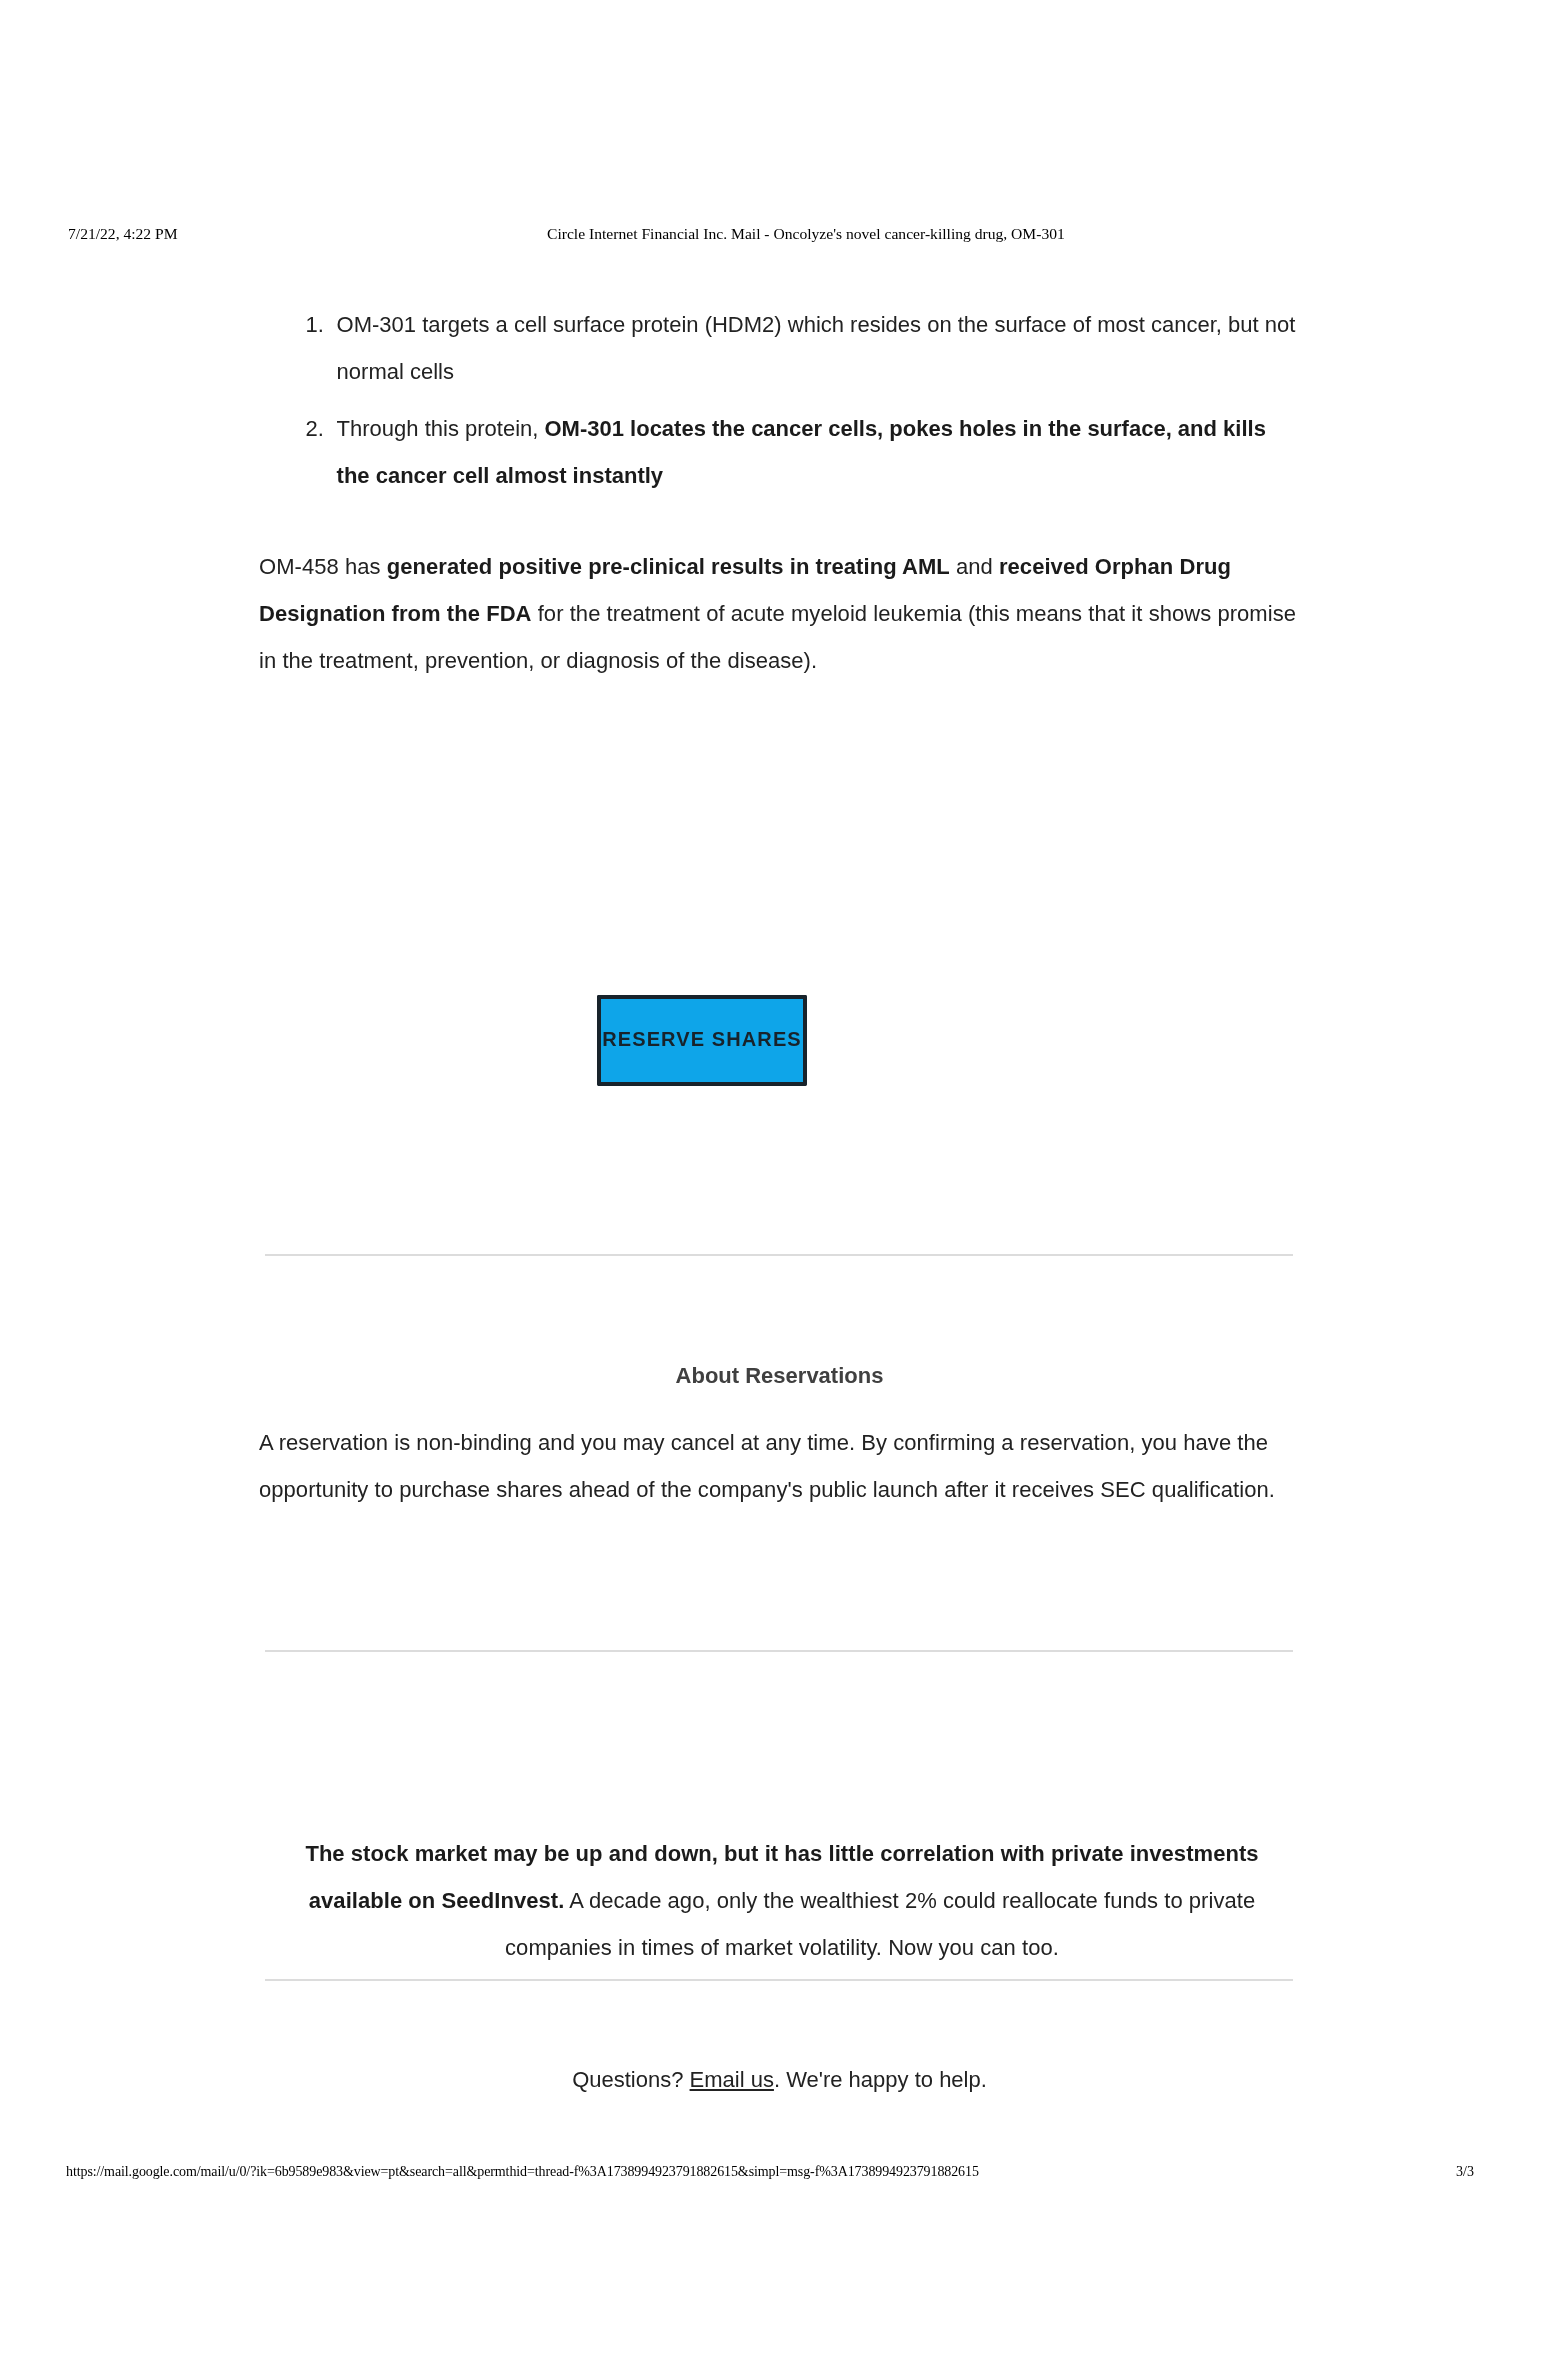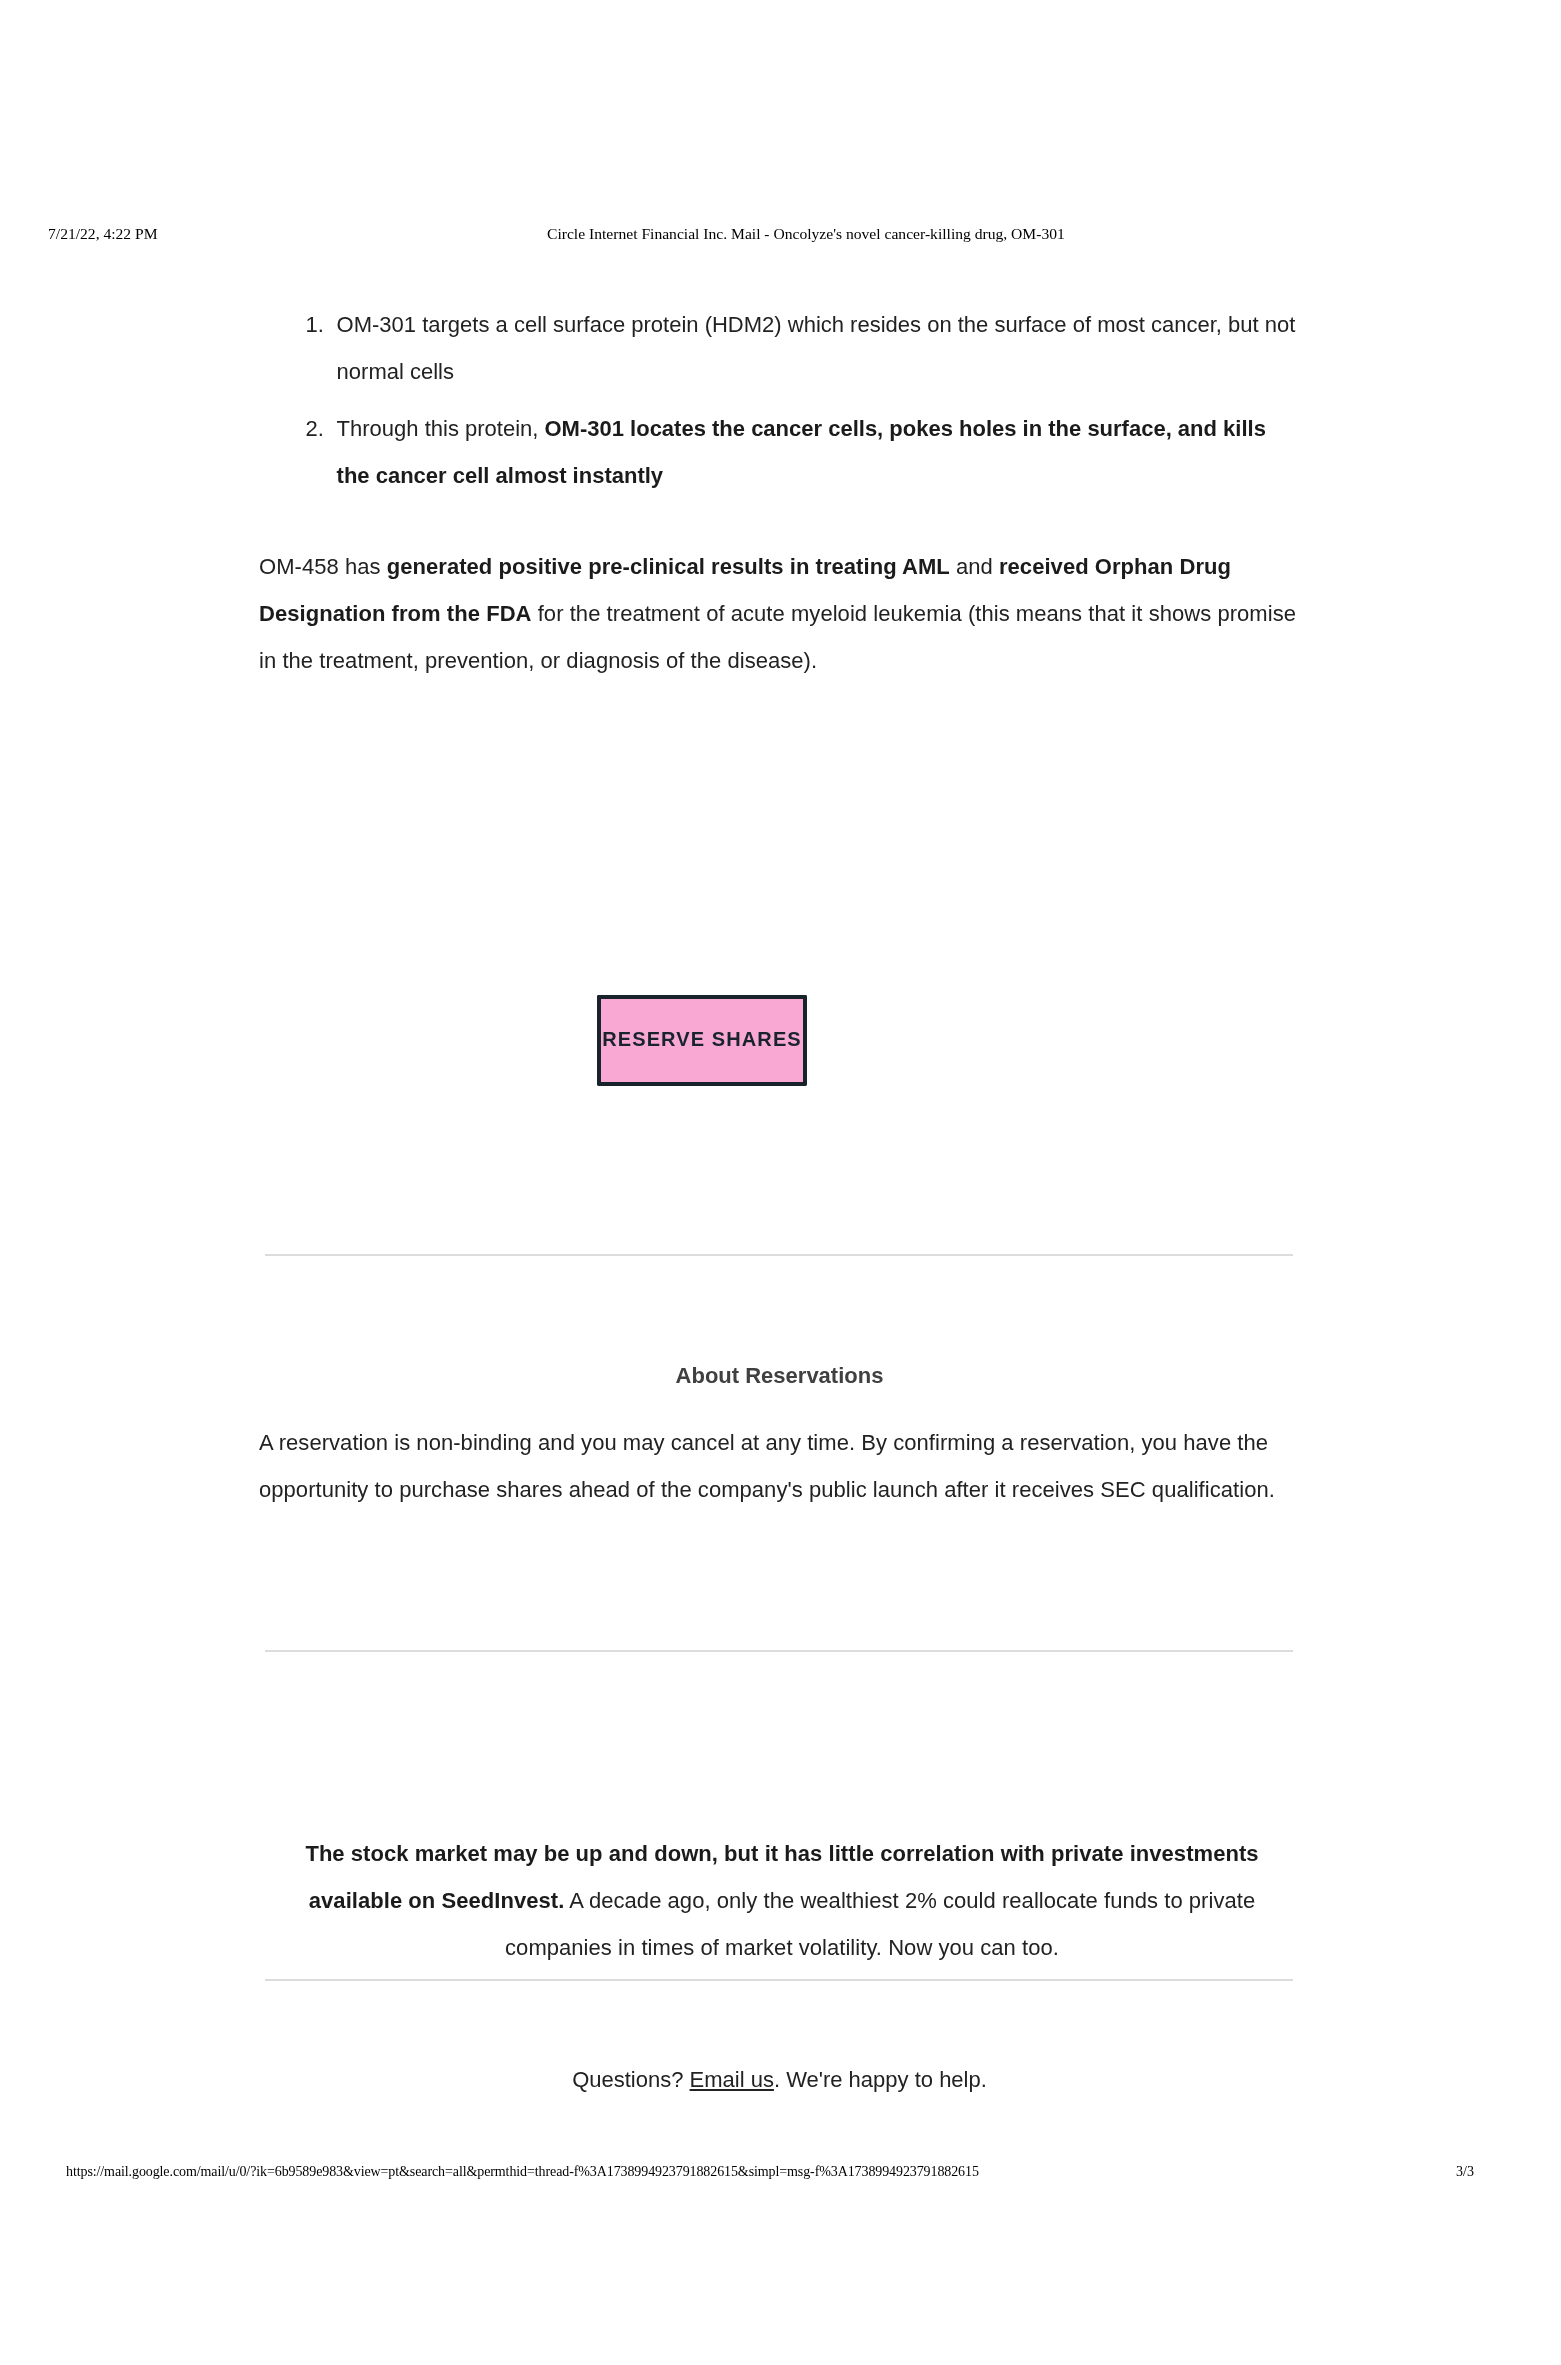--- a/index.html
+++ b/index.html
@@ -24,21 +24,21 @@
     width: 1561px;
     height: 21px;
     font-family: "Liberation Serif", serif;
     font-size: 15.6px;
     color: #000000;
     line-height: 21px;
     white-space: nowrap;
   }
   .print-header .ph-date {
     position: absolute;
-    left: 48px;
+    left: 68px;
     top: 0;
   }
   .print-header .ph-title {
     position: absolute;
     left: 547px;
     top: 0;
   }
 
   .print-footer {
     position: absolute;
@@ -119,21 +119,21 @@
     left: 597px;
     top: 995px;
     width: 210px;
     height: 91px;
   }
   .cta-button {
     box-sizing: border-box;
     width: 100%;
     height: 100%;
     border: 4.3px solid #18232b;
-    background: #f9a8d4;
+    background: #0ea5e9;
     border-radius: 1.4px;
     display: block;
     position: relative;
     cursor: pointer;
     padding: 0;
   }
   .cta-button .cta-label {
     position: absolute;
     left: 0;
     right: 0;

